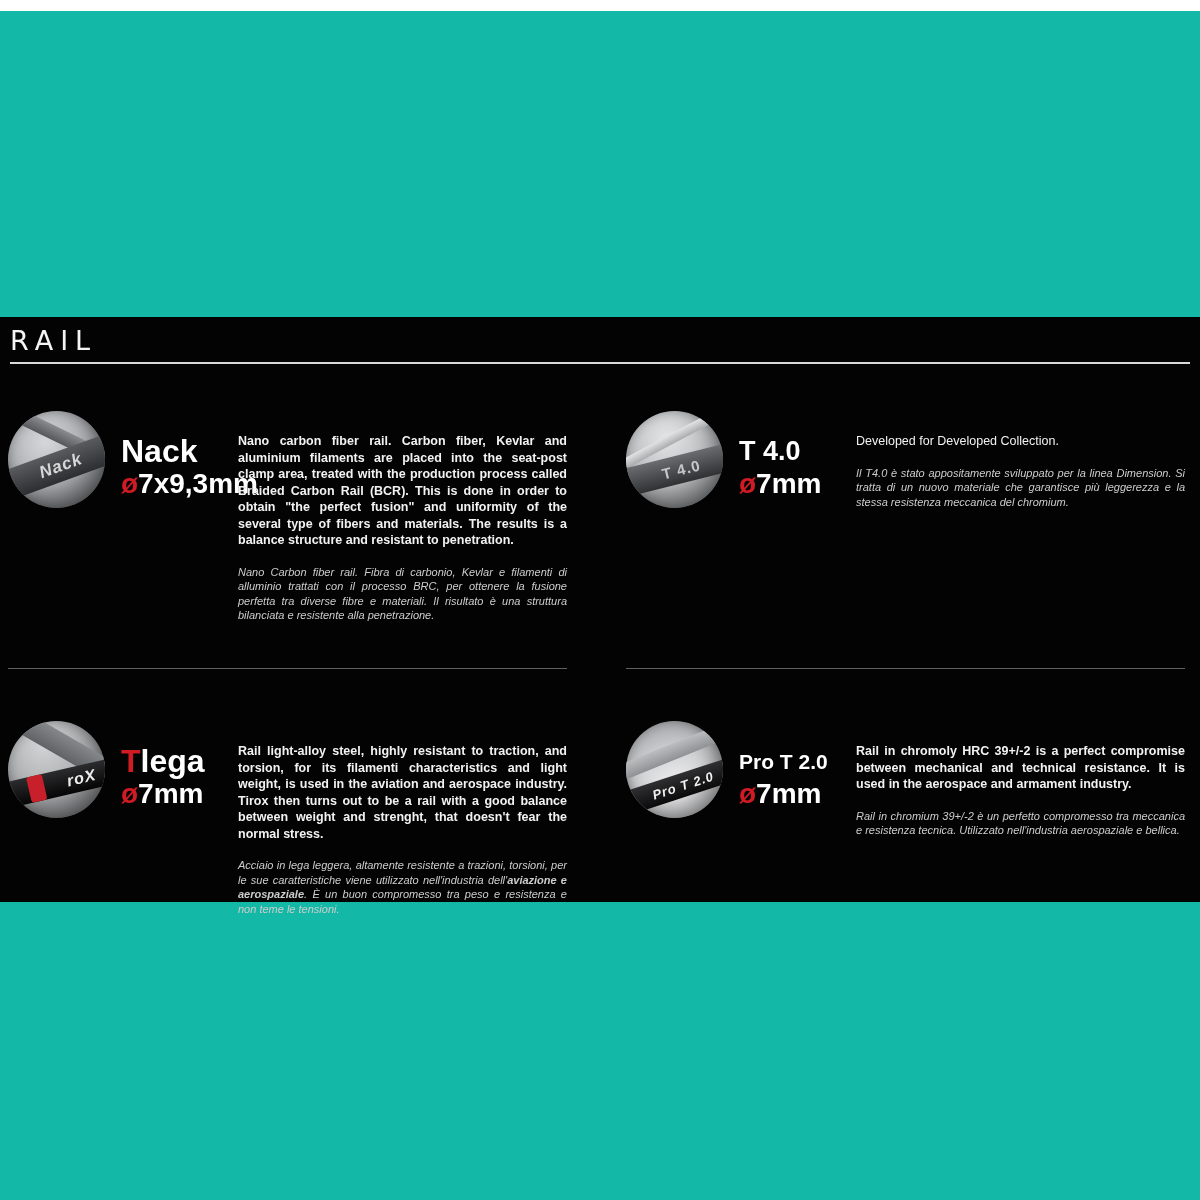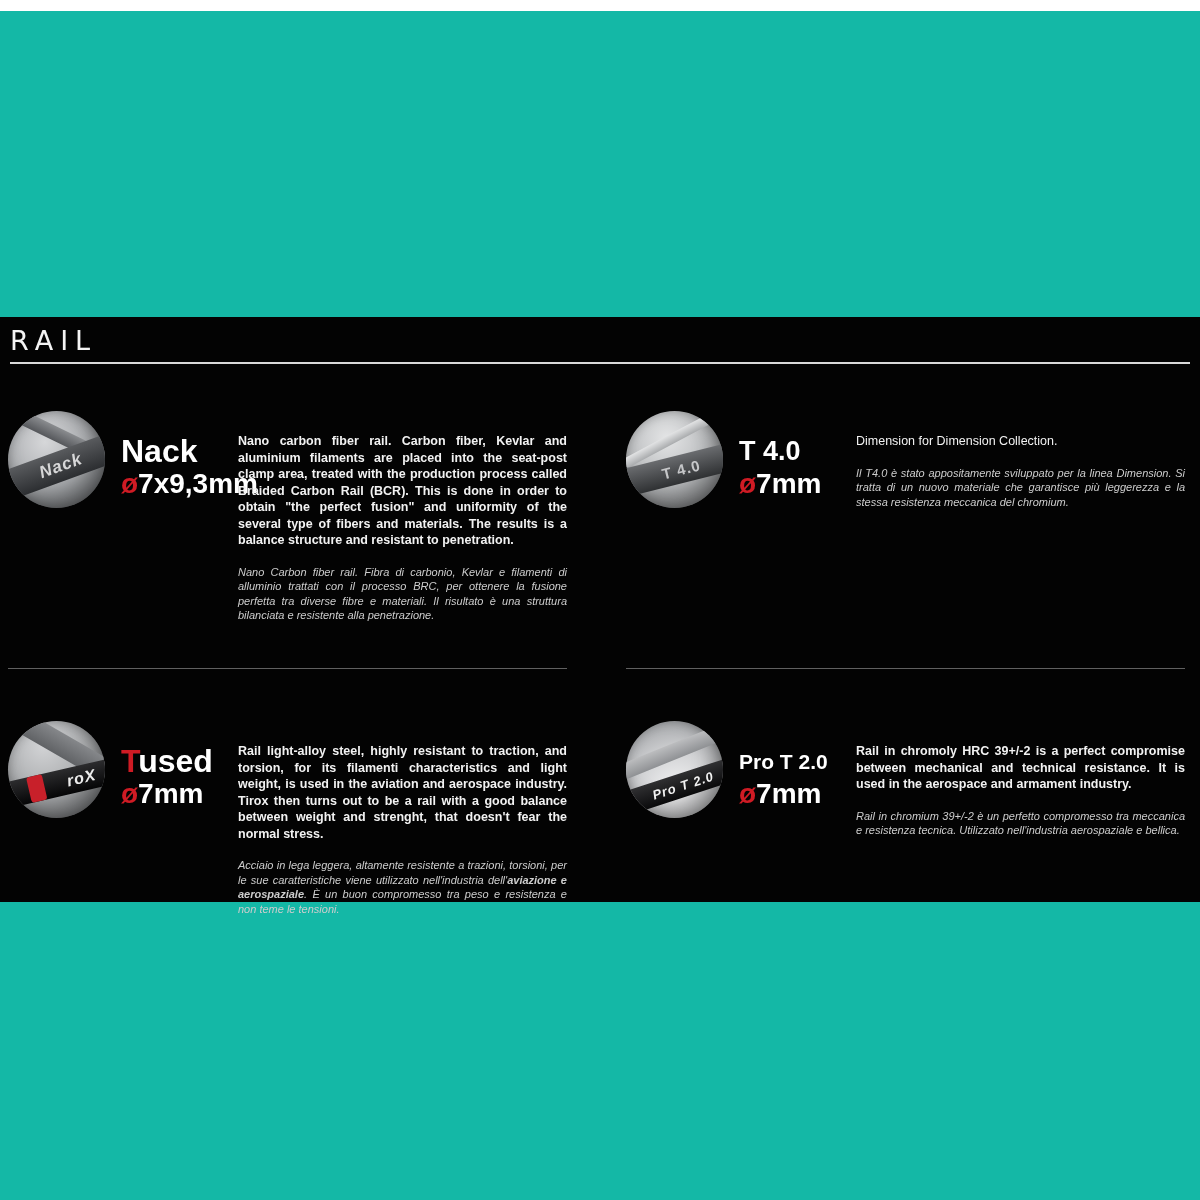--- a/index.html
+++ b/index.html
@@ -117,21 +117,21 @@
 
         <div class="product second tirox">
           <div class="photo photo-tirox">
             <div class="tube band"></div>
             <div class="tube main">
               <div class="redband"></div>
               <span class="rail-label">roX</span>
             </div>
           </div>
           <div class="titles">
-            <div class="pname"><span class="red">T</span><span>used</span></div>
+            <div class="pname"><span class="red">T</span><span>lega</span></div>
             <div class="pdia"><span class="red">ø</span><span>7mm</span></div>
           </div>
           <div class="desc">
             <p class="en">Rail light-alloy steel, highly resistant to traction, and torsion, for its filamenti characteristics and light weight, is used in the aviation and aerospace industry. Tirox then turns out to be a rail with a good balance between weight and strenght, that doesn't fear the normal stress.</p>
             <p class="it"><span>Acciaio in lega leggera, altamente resistente a trazioni, torsioni, per le sue caratteristiche viene utilizzato nell'industria dell'</span><b>aviazione e aerospaziale</b><span>. È un buon compromesso tra peso e resistenza e non teme le tensioni.</span></p>
           </div>
         </div>
 
       </div>
 
@@ -142,21 +142,21 @@
             <div class="tube thin"></div>
             <div class="tube main">
               <span class="rail-label">T 4.0</span>
             </div>
           </div>
           <div class="titles">
             <div class="pname"><span class="red"></span><span>T 4.0</span></div>
             <div class="pdia"><span class="red">ø</span><span>7mm</span></div>
           </div>
           <div class="desc">
-            <p class="en2">Dimension for Dimension Collection.</p>
+            <p class="en2">Developed for Developed Collection.</p>
             <p class="it">Il T4.0 è stato appositamente sviluppato per la linea Dimension. Si tratta di un nuovo materiale che garantisce più leggerezza e la stessa resistenza meccanica del chromium.</p>
           </div>
         </div>
 
         <hr class="row-divider">
 
         <div class="product second prot20">
           <div class="photo photo-prot20">
             <div class="tube thin"></div>
             <div class="tube main">

